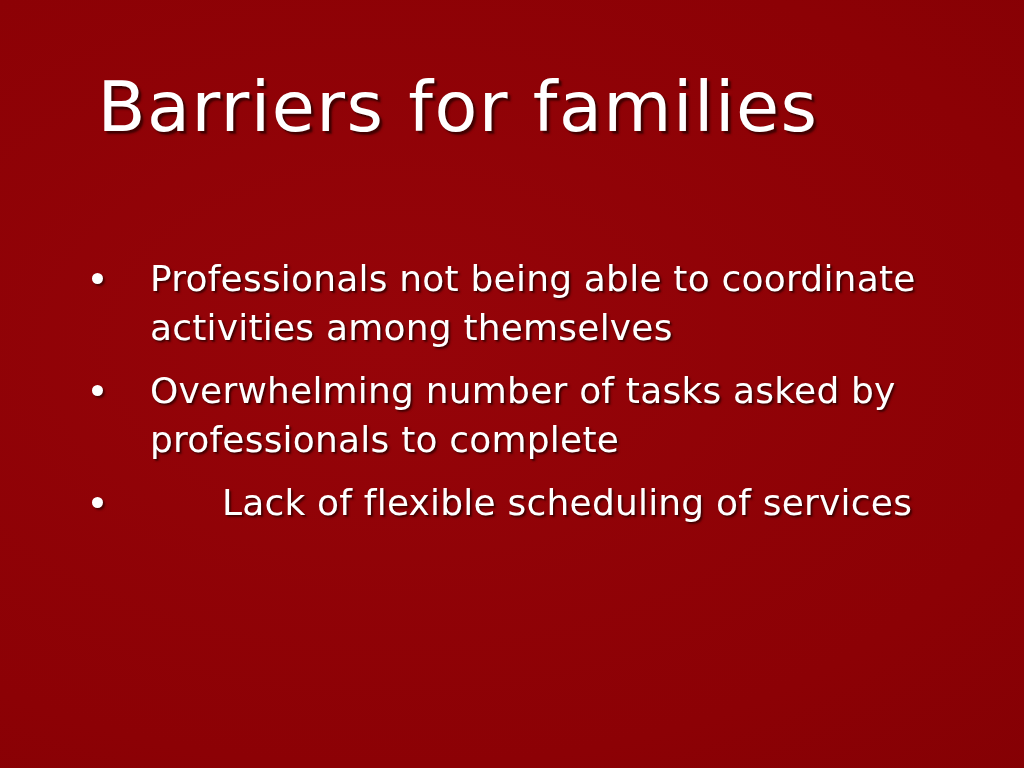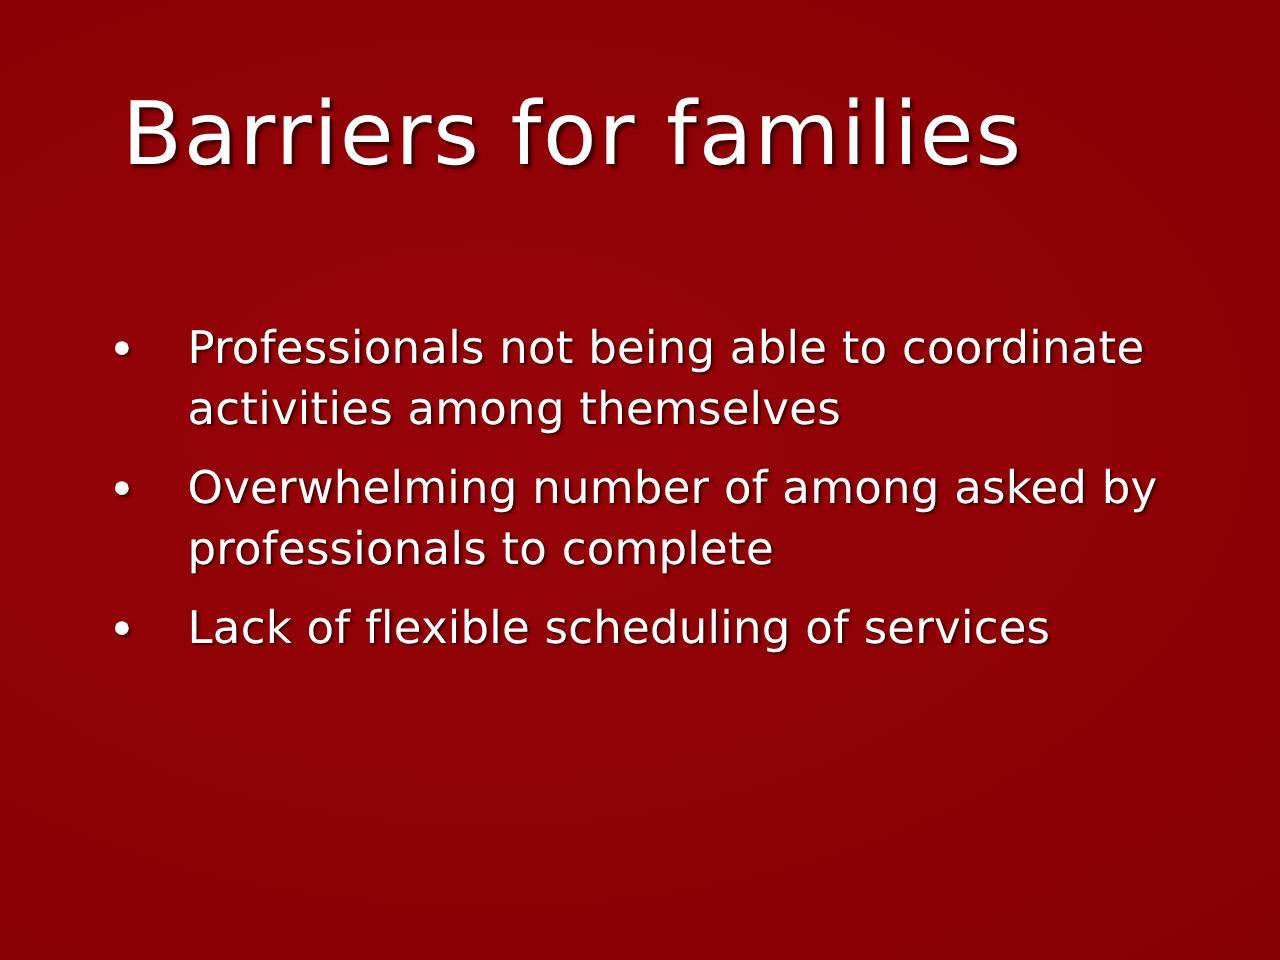--- a/index.html
+++ b/index.html
@@ -64,20 +64,21 @@
     font-weight: 400;
     line-height: 49px;
     letter-spacing: 0.2px;
     text-shadow:
       2px 2px 2px rgba(45, 0, 0, 0.72),
       1px 1px 0px rgba(70, 0, 0, 0.40);
   }
 
   .bullet-item:last-child {
     margin-bottom: 0;
+    text-align: center;
   }
 
   .bullet-marker {
     position: absolute;
     left: 8px;
     top: 19px;
     width: 11px;
     height: 11px;
     border-radius: 50%;
     background: #ffffff;
@@ -97,21 +98,21 @@
 
   <ul id="bullet-list">
 
     <li class="bullet-item">
       <span class="bullet-marker"></span>
       <span class="bullet-text">Professionals not being able to coordinate activities among themselves</span>
     </li>
 
     <li class="bullet-item">
       <span class="bullet-marker"></span>
-      <span class="bullet-text">Overwhelming number of among asked by professionals to complete</span>
+      <span class="bullet-text">Overwhelming number of tasks asked by professionals to complete</span>
     </li>
 
 
     <li class="bullet-item">
       <span class="bullet-marker"></span>
       <span class="bullet-text">Lack of flexible scheduling of services</span>
     </li>
 
   </ul>
 

